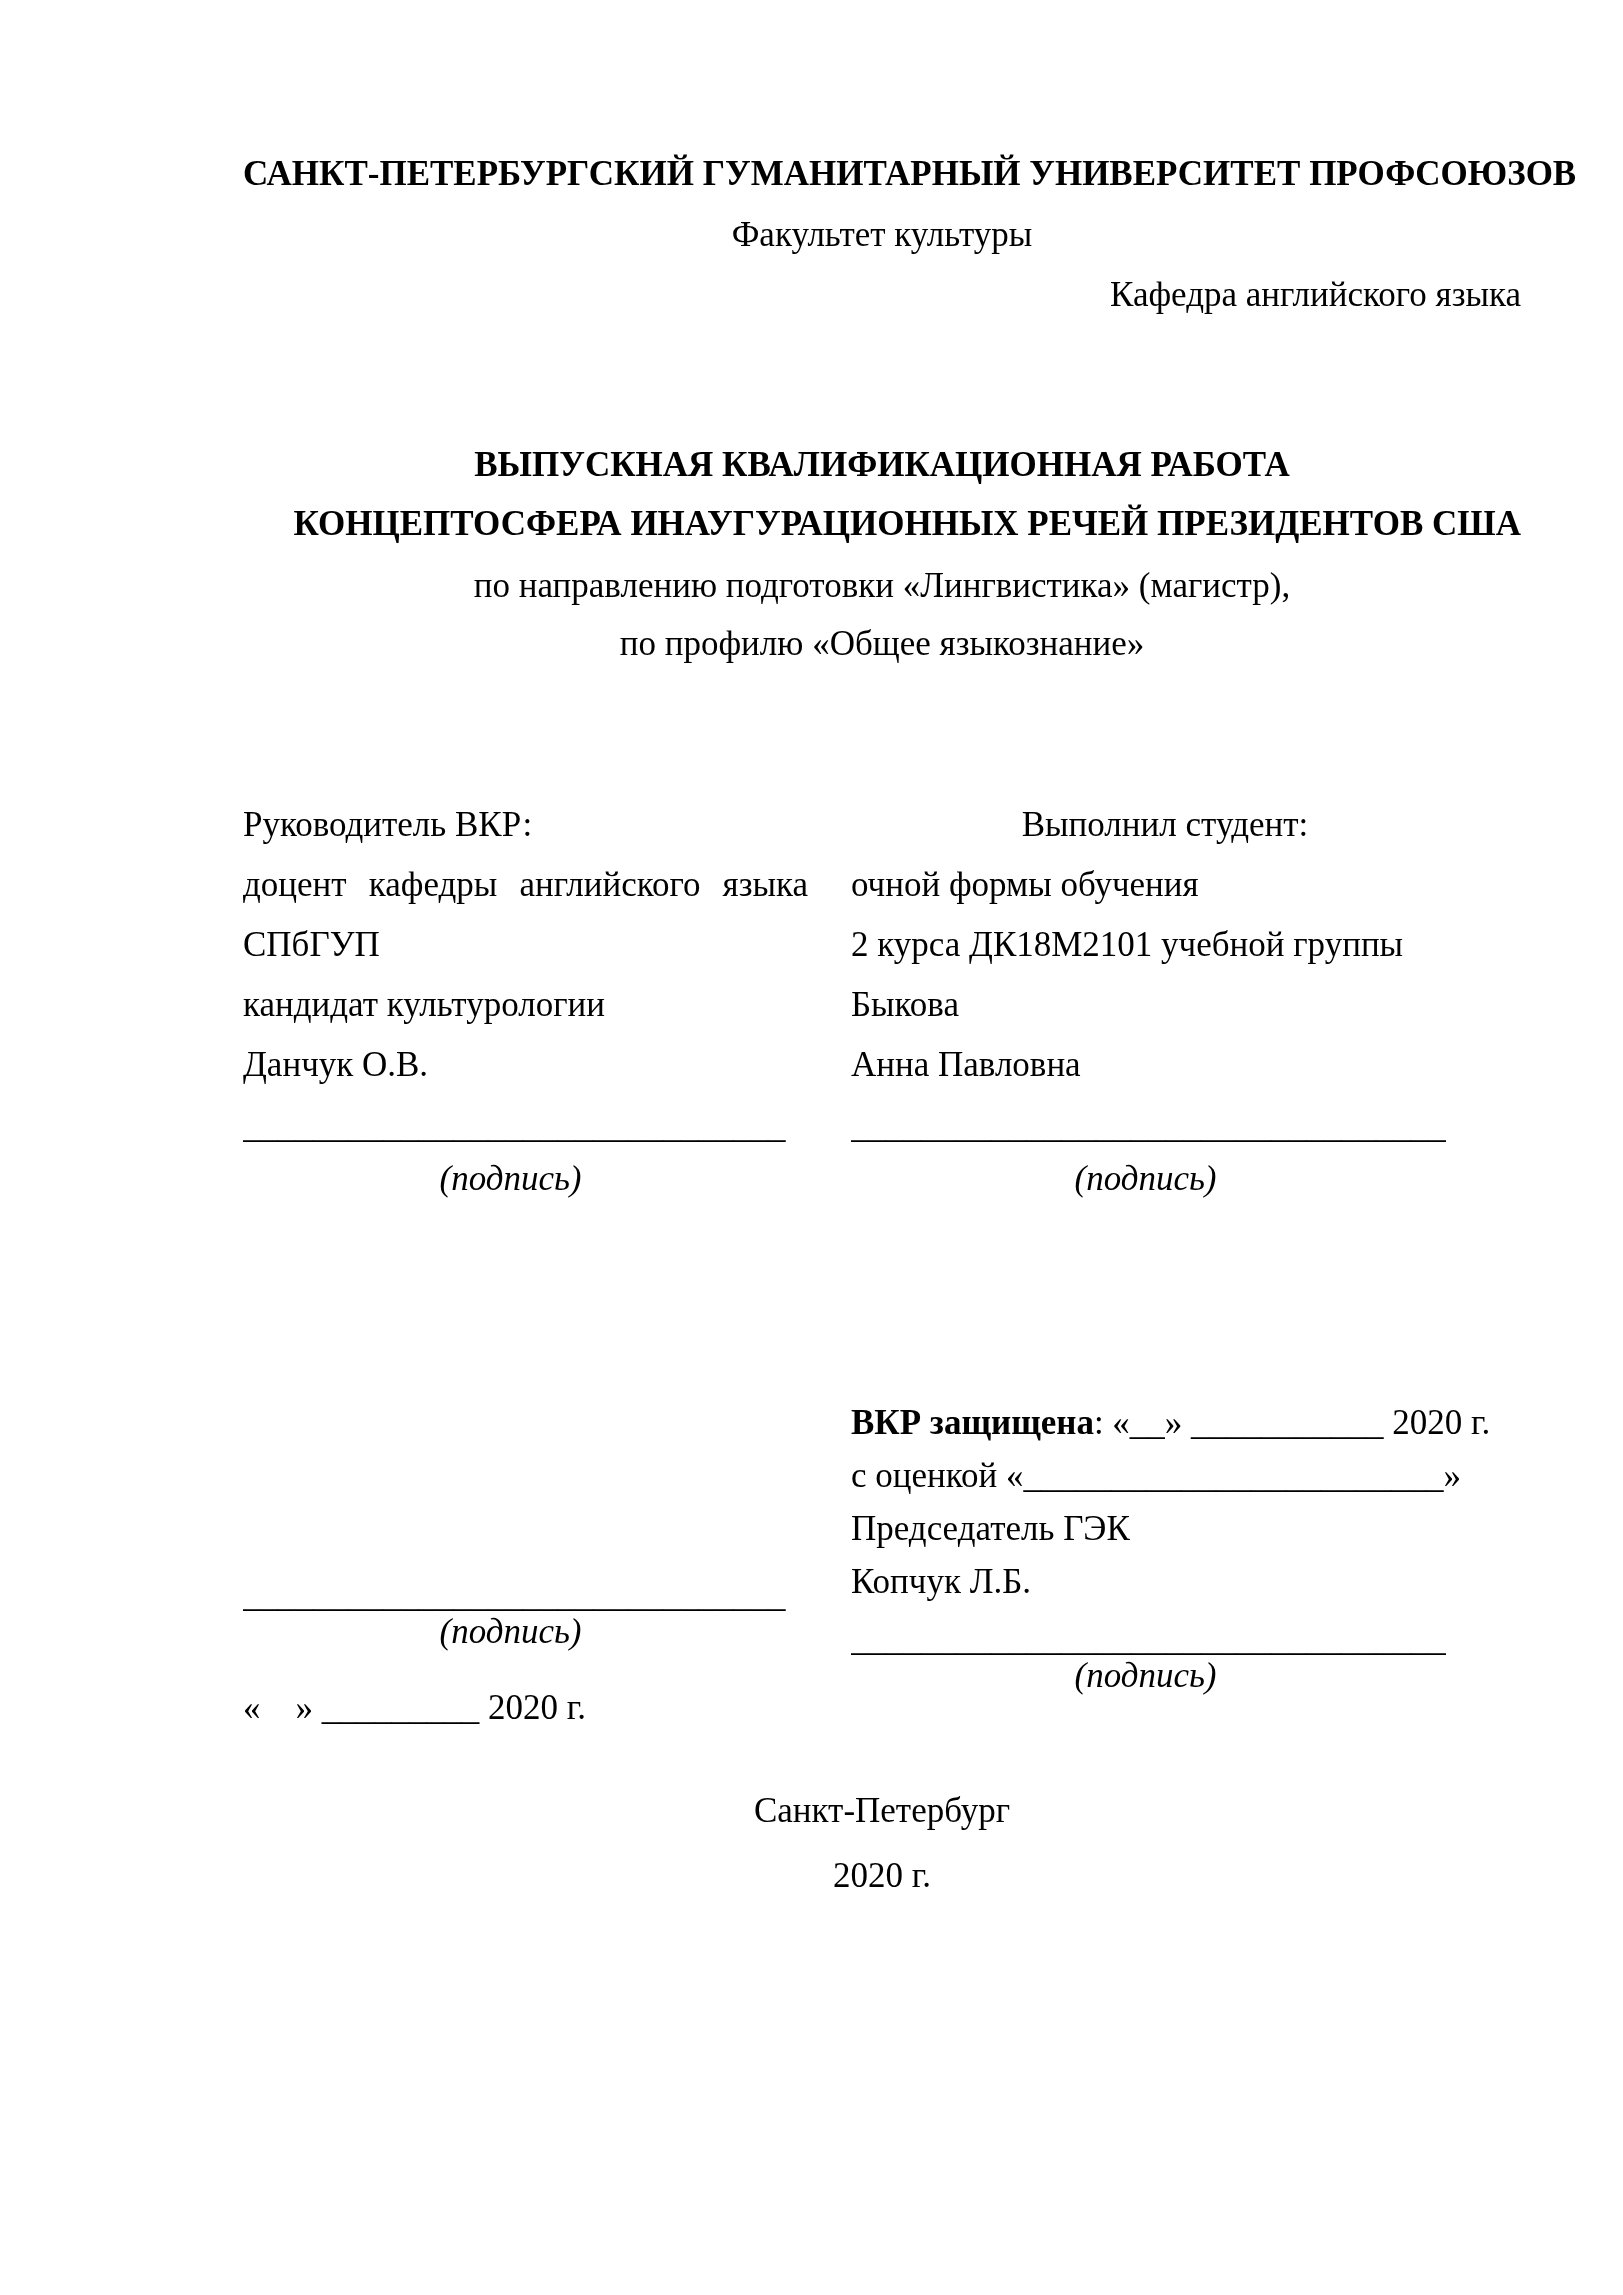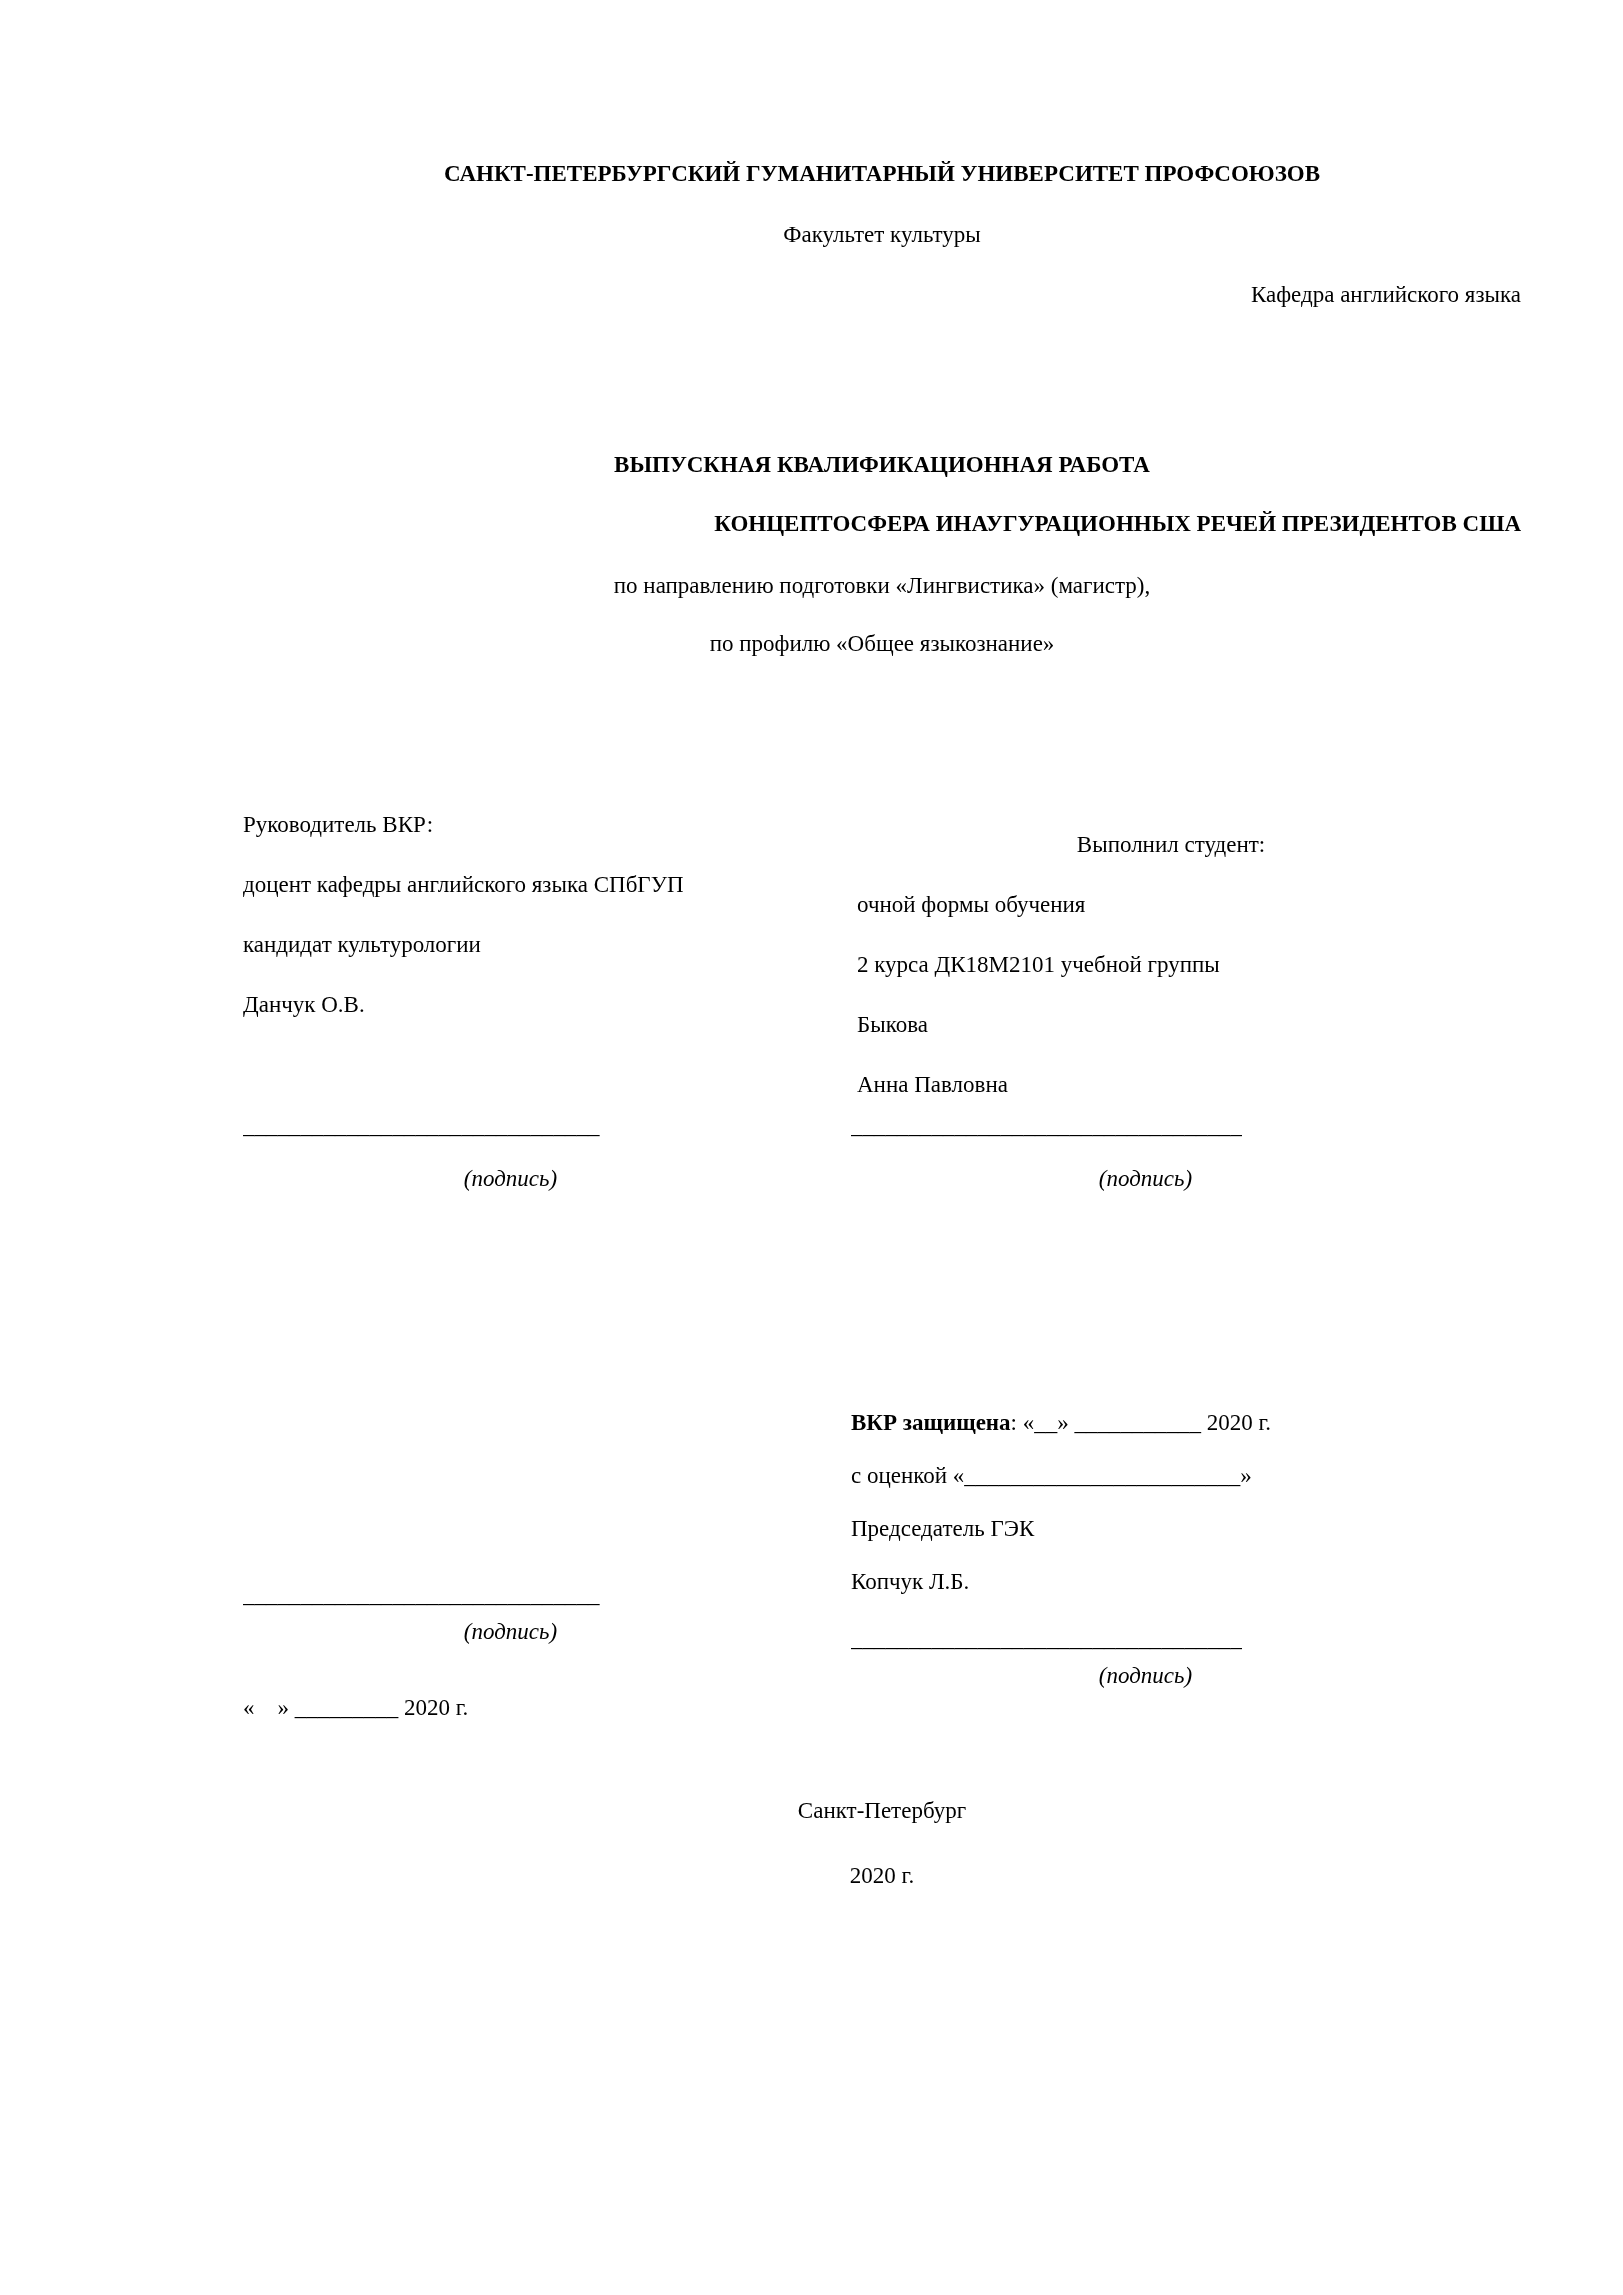--- a/index.html
+++ b/index.html
@@ -1,41 +1,41 @@
 <!DOCTYPE html>
 <html style="font-size:12.6px"><head>
 <meta charset="utf-8">
 <style>
   html,body{margin:0;padding:0;background:#ffffff;}
   .page{
     position:relative;
     width:1623px;height:2295px;
     background:#ffffff;color:#000000;
     font-family:"Liberation Serif","DejaVu Serif",serif;
-    font-size:23px;line-height:60px;
+    font-size:35px;line-height:60px;
     overflow:hidden;
   }
   .line{position:absolute;left:243px;width:1278px;white-space:nowrap;}
   .center{text-align:center;}
   .right{text-align:right;}
   .bold{font-weight:700;}
   
   .org{top:144px;}
   .faculty{top:205px;}
   .dept{top:265px;}
   
   .worktype{top:435px;}
   .worktitle{top:494px;text-align:right;}
   .program{top:556px;}
   .profile{top:614px;}
   
   .col{position:absolute;line-height:60px;}
   .sup-col{top:795px;left:243px;width:565px;}
   .sup-position{text-align:justify;}
-  .stu-col{top:815px;left:851px;width:628px;margin-left:6px;}
+  .stu-col{top:795px;left:851px;width:628px;}
   .stu-heading{text-align:center;}
   
   .rule{position:absolute;white-space:nowrap;overflow:hidden;line-height:38px;height:38px;}
   .cap{position:absolute;font-style:italic;text-align:center;line-height:38px;white-space:nowrap;}
   .rule-1l{top:1107px;left:243px;}
   .cap-1l{top:1160px;left:243px;width:535px;}
   .rule-1r{top:1107px;left:851px;}
   .cap-1r{top:1160px;left:851px;width:589px;}
   
   .adm-col{top:1395px;left:243px;width:565px;line-height:57px;}

